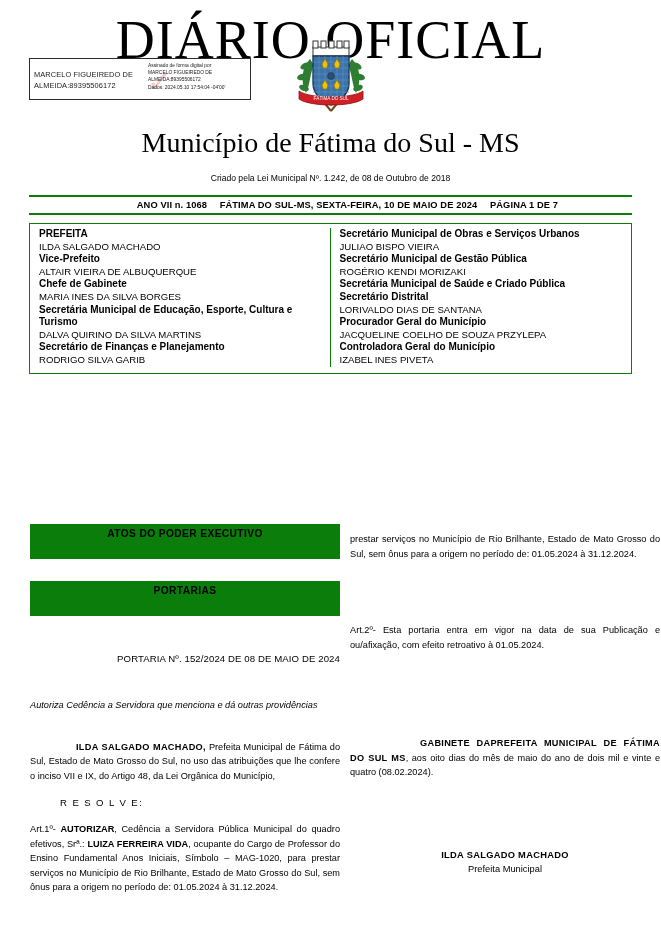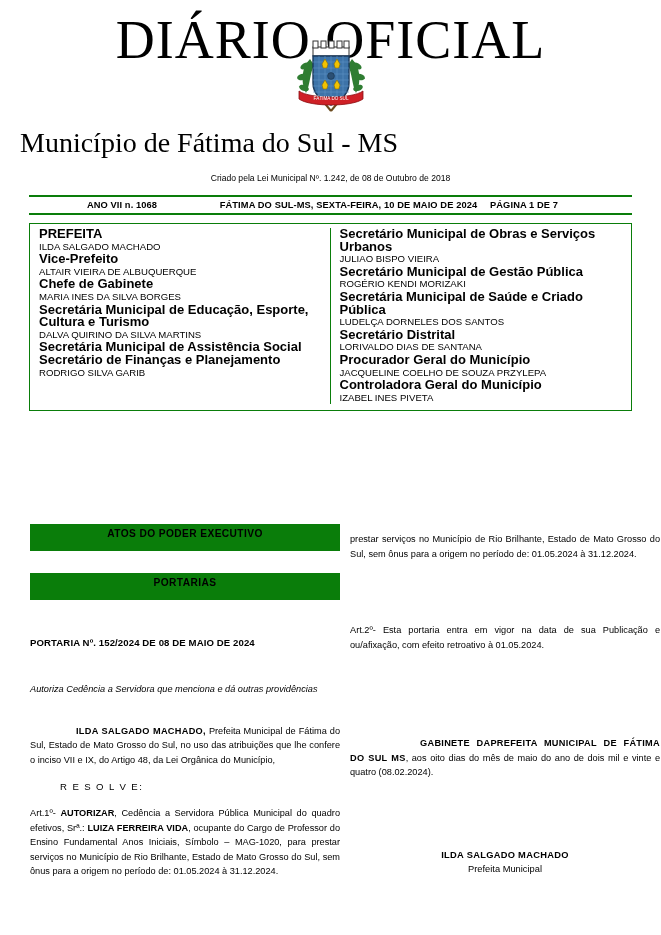--- a/index.html
+++ b/index.html
@@ -85,84 +85,83 @@
   .title-main {
     text-align: center;
     font-family: "Liberation Serif", serif;
     font-size: 54px;
     line-height: 56px;
     letter-spacing: 1px;
     margin: 0;
     padding-top: 12px;
   }
   .title-sub {
-    text-align: left;
+    text-align: center;
     font-family: "Liberation Serif", serif;
     font-size: 28px;
     line-height: 34px;
     margin: 4px 0 0 0;
-    padding-left: 20px;
   }
   .title-law {
     text-align: center;
     font-size: 8.6px;
     line-height: 12px;
     margin: 12px 0 0 0;
   }
 
   
   .infobar {
     margin: 11px 29px 0 29px;
     border-top: 2px solid #0a7d0a;
     border-bottom: 2px solid #0a7d0a;
     padding: 3px 3px 3px 3px;
     display: flex;
     align-items: center;
     font-size: 9.3px;
     font-weight: bold;
     letter-spacing: .1px;
   }
-  .infobar .ib-left { width: 170px; text-align: center; padding-left: 5px; }
+  .infobar .ib-left { width: 170px; text-align: right; padding-left: 5px; }
   .infobar .ib-mid { flex: 1; text-align: center; }
   .infobar .ib-right { width: 135px; padding-right: 4px; }
 
   
   .officials {
     margin: 8px 29px 0 29px;
     border: 1.6px solid #0a7d0a;
     display: flex;
     padding: 4px 0 6px 0;
     box-sizing: border-box;
   }
   .officials .col {
     width: 50%;
     padding: 0 8px 0 9px;
     box-sizing: border-box;
   }
   .officials .col.left { border-right: 1.6px solid #0a7d0a; }
   .off-role {
-    font-size: 13px;
+    font-size: 10px;
     line-height: 12.6px;
     font-weight: bold;
   }
   .off-name {
     font-size: 9.6px;
     line-height: 12.6px;
     font-weight: normal;
   }
 
   
   .banner {
     background: #0a7d0a;
     color: #000000;
     font-weight: bold;
     font-size: 10.2px;
     letter-spacing: .4px;
     text-align: center;
-    padding: 4px 0 12px 0;
+    padding: 4px 0 20px 0;
   }
 
   
   .columns {
     position: absolute;
     left: 0;
     top: 524px;
     width: 661px;
     display: flex;
   }
@@ -170,22 +169,22 @@
     width: 310px;
     box-sizing: border-box;
   }
   .col-body.left { margin-left: 30px; margin-right: 0; }
   .col-body.right { margin-left: 10px; }
 
   .spacer-22 { height: 22px; }
   .spacer-14 { height: 14px; }
 
   .p-center-bold {
-    text-align: left;
-    font-weight: bold;
+    text-align: right;
+    font-weight: normal;
     font-size: 9.6px;
     line-height: 13.5px;
     letter-spacing: .1px;
     margin: 0;
   }
   .p-italic {
     text-align: justify;
     font-style: italic;
     font-size: 9.2px;
     line-height: 14px;
@@ -213,20 +212,32 @@
   .sig-center.bold { font-weight: bold; letter-spacing: .3px; }
   b.tight { letter-spacing: .3px; }
 </style>
 </head>
 <body>
 
 <div class="page">
 
   <div class="masthead">
 
+    <div class="sig-box">
+      <div class="sig-name">MARCELO FIGUEIREDO DE ALMEIDA:89395506172</div>
+      <div class="sig-meta">
+        <div class="sig-watermark">✓</div>
+        <div class="sig-meta-lines">
+          <div>Assinado de forma digital por</div>
+          <div>MARCELO FIGUEIREDO DE</div>
+          <div>ALMEIDA:89395506172</div>
+          <div>Dados: 2024.05.10 17:54:04 -04'00'</div>
+        </div>
+      </div>
+    </div>
 
     <div class="brasao">
       <svg viewBox="0 0 70 86" width="70" height="86" xmlns="http://www.w3.org/2000/svg">
 
         <g fill="#2f7d32">
           <path d="M14 26 C6 34,4 48,10 60 C14 52,14 40,18 32 Z"></path>
           <path d="M56 26 C64 34,66 48,60 60 C56 52,56 40,52 32 Z"></path>
           <ellipse cx="9" cy="33" rx="5" ry="3" transform="rotate(-30 9 33)"></ellipse>
           <ellipse cx="61" cy="33" rx="5" ry="3" transform="rotate(30 61 33)"></ellipse>
           <ellipse cx="6" cy="44" rx="5" ry="3" transform="rotate(-15 6 44)"></ellipse>
@@ -284,31 +295,29 @@
   <div class="officials">
     <div class="col left">
       <div class="off-role">PREFEITA</div>
       <div class="off-name">ILDA SALGADO MACHADO</div>
       <div class="off-role">Vice-Prefeito</div>
       <div class="off-name">ALTAIR VIEIRA DE ALBUQUERQUE</div>
       <div class="off-role">Chefe de Gabinete</div>
       <div class="off-name">MARIA INES DA SILVA BORGES</div>
       <div class="off-role">Secretária Municipal de Educação, Esporte, Cultura e Turismo</div>
       <div class="off-name">DALVA QUIRINO DA SILVA MARTINS</div>
-      <div class="off-role">Secretária Municipal de Assistência Social</div>
       <div class="off-role">Secretário de Finanças e Planejamento</div>
       <div class="off-name">RODRIGO SILVA GARIB</div>
     </div>
     <div class="col">
       <div class="off-role">Secretário Municipal de Obras e Serviços Urbanos</div>
       <div class="off-name">JULIAO BISPO VIEIRA</div>
       <div class="off-role">Secretário Municipal de Gestão Pública</div>
       <div class="off-name">ROGÉRIO KENDI MORIZAKI</div>
       <div class="off-role">Secretária Municipal de Saúde e Criado Pública</div>
-      <div class="off-name">LUDELÇA DORNELES DOS SANTOS</div>
       <div class="off-role">Secretário Distrital</div>
       <div class="off-name">LORIVALDO DIAS DE SANTANA</div>
       <div class="off-role">Procurador Geral do Município</div>
       <div class="off-name">JACQUELINE COELHO DE SOUZA PRZYLEPA</div>
       <div class="off-role">Controladora Geral do Município</div>
       <div class="off-name">IZABEL INES PIVETA</div>
     </div>
   </div>
 
   <div class="columns">

